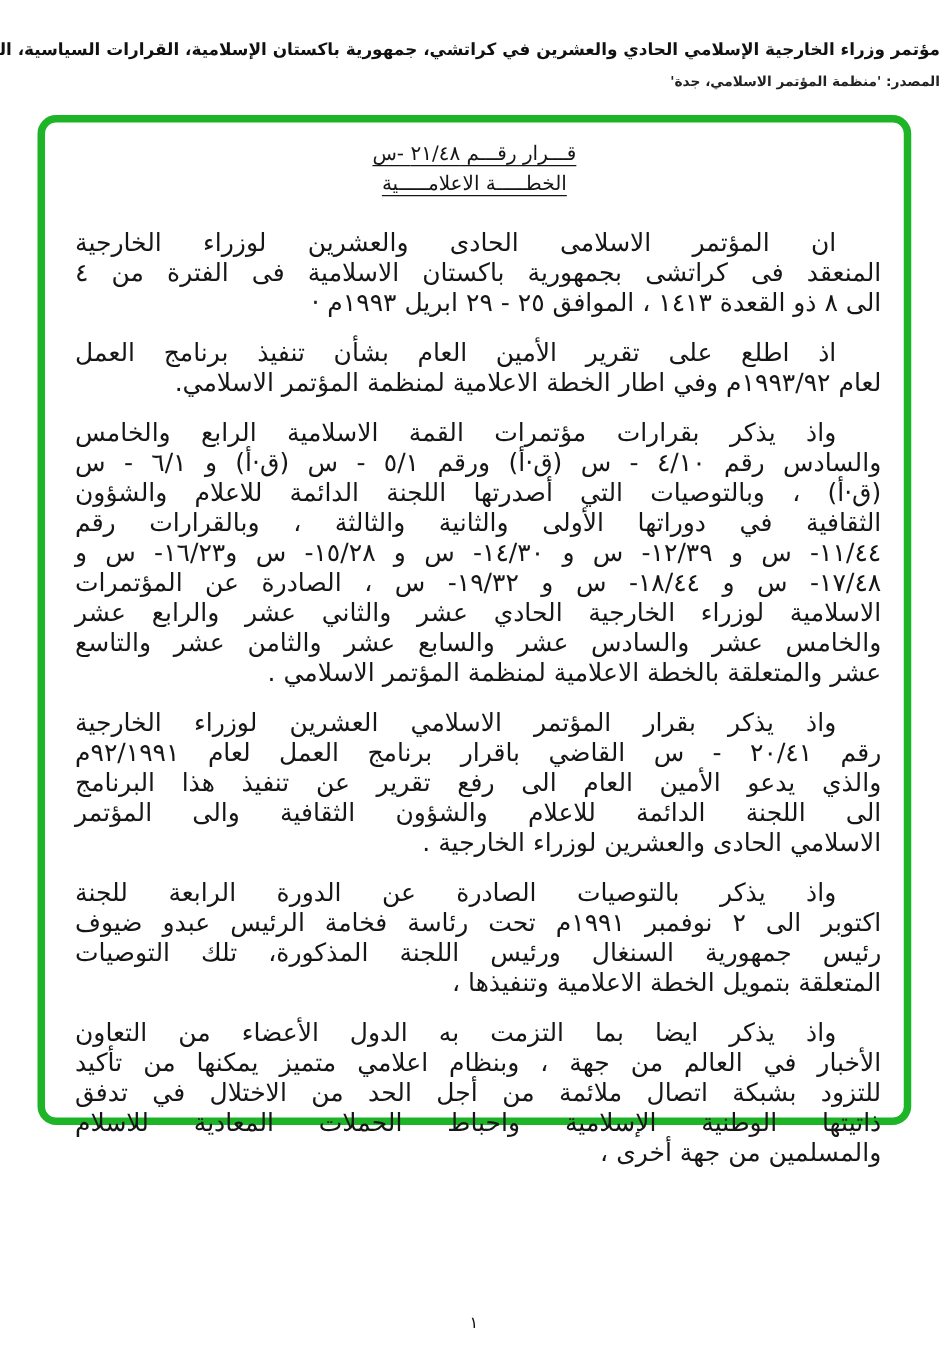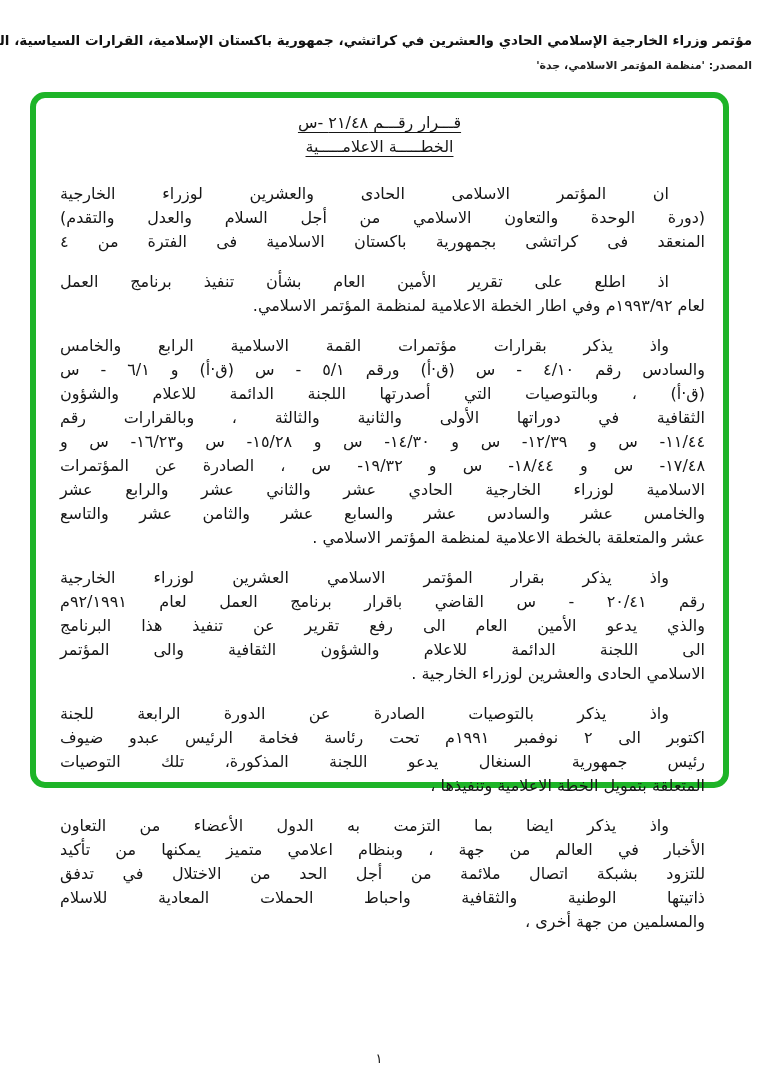--- a/index.html
+++ b/index.html
@@ -27,21 +27,21 @@
     top: 59px; left: 6px; right: 6px;
     direction: rtl;
     text-align: right;
     font-size: 11px;
     font-weight: bold;
     color: #222;
   }
   .frame {
     position: absolute;
     left: 30px; top: 92px;
-    width: 699px; height: 696px;
+    width: 699px; height: 808px;
     box-sizing: border-box;
     border: 6px solid #1eb428;
     border-radius: 15px;
     background: #ffffff;
   }
   .doc-title {
     direction: rtl;
     text-align: center;
     padding-top: 13px;
     font-size: 16px;
@@ -49,21 +49,21 @@
     color: #161616;
   }
   .title-underline {
     text-decoration: underline;
     text-decoration-thickness: 1px;
     text-underline-offset: 4px;
   }
   .doc-body {
     direction: rtl;
     margin: 23px 18px 0 24px;
-    font-size: 16px;
+    font-size: 20px;
     line-height: 24px;
     color: #161616;
   }
   .para { margin-bottom: 16px; }
   .body-line {
     text-align: justify;
     text-align-last: justify;
   }
   .body-line.para-first { text-indent: 36px; }
   .body-line.para-last {
@@ -92,22 +92,22 @@
   <div class="source-line">المصدر:  'منظمة المؤتمر الاسلامي، جدة'</div>
 
   <div class="frame">
     <div class="doc-title">
         <div><span class="title-underline">قـــرار رقـــم ٢١/٤٨ -س</span></div>
         <div><span class="title-underline">الخطـــــة الاعلامـــــية</span></div>
       </div>
     <div class="doc-body">
         <div class="para">
           <div class="body-line para-first">ان المؤتمر الاسلامى الحادى والعشرين لوزراء الخارجية</div>
-          <div class="body-line">(دورة الوحدة والتعاون الاسلامي من أجل السلام والعدل والتقدم)</div>
           <div class="body-line">المنعقد فى كراتشى بجمهورية باكستان الاسلامية فى الفترة من ٤</div>
+          <div class="body-line para-last">الى ٨ ذو القعدة ١٤١٣ ، الموافق ٢٥ - ٢٩ ابريل ١٩٩٣م ·</div>
         </div>
         <div class="para">
           <div class="body-line para-first"><span class="lead">اذ اطلع</span> على تقرير الأمين العام بشأن تنفيذ برنامج العمل</div>
           <div class="body-line para-last">لعام ١٩٩٣/٩٢م وفي اطار الخطة الاعلامية لمنظمة المؤتمر الاسلامي.</div>
         </div>
         <div class="para">
           <div class="body-line para-first"><span class="lead">واذ يذكر</span> بقرارات مؤتمرات القمة الاسلامية الرابع والخامس</div>
           <div class="body-line">والسادس رقم ٤/١٠ - س (ق·أ) ورقم ٥/١ - س (ق·أ) و ٦/١ - س</div>
           <div class="body-line">(ق·أ) ، وبالتوصيات التي أصدرتها اللجنة الدائمة للاعلام والشؤون</div>
           <div class="body-line">الثقافية في دوراتها الأولى والثانية والثالثة ، وبالقرارات رقم</div>
@@ -120,27 +120,27 @@
         <div class="para">
           <div class="body-line para-first"><span class="lead">واذ يذكر</span> بقرار المؤتمر الاسلامي العشرين لوزراء الخارجية</div>
           <div class="body-line">رقم ٢٠/٤١ - س  القاضي باقرار برنامج العمل لعام ٩٢/١٩٩١م</div>
           <div class="body-line">والذي يدعو الأمين العام الى رفع تقرير عن تنفيذ هذا البرنامج</div>
           <div class="body-line">الى اللجنة الدائمة للاعلام والشؤون الثقافية والى المؤتمر</div>
           <div class="body-line para-last">الاسلامي الحادى والعشرين لوزراء الخارجية .</div>
         </div>
         <div class="para">
           <div class="body-line para-first"><span class="lead">واذ يذكر</span> بالتوصيات الصادرة عن الدورة الرابعة للجنة</div>
           <div class="body-line">اكتوبر الى ٢ نوفمبر ١٩٩١م تحت رئاسة فخامة الرئيس عبدو ضيوف</div>
-          <div class="body-line">رئيس جمهورية السنغال يدعو اللجنة المذكورة، تلك التوصيات</div>
+          <div class="body-line">رئيس جمهورية السنغال ورئيس اللجنة المذكورة، تلك التوصيات</div>
           <div class="body-line para-last">المتعلقة بتمويل الخطة الاعلامية وتنفيذها ،</div>
         </div>
         <div class="para">
           <div class="body-line para-first"><span class="lead">واذ يذكر</span> ايضا بما التزمت به الدول الأعضاء من التعاون</div>
           <div class="body-line">الأخبار في العالم من جهة ، وبنظام اعلامي متميز يمكنها من تأكيد</div>
           <div class="body-line">للتزود بشبكة اتصال ملائمة من أجل الحد من الاختلال في تدفق</div>
-          <div class="body-line">ذاتيتها الوطنية والثقافية واحباط الحملات المعادية للاسلام</div>
+          <div class="body-line">ذاتيتها الوطنية الإسلامية واحباط الحملات المعادية للاسلام</div>
           <div class="body-line para-last">والمسلمين من جهة أخرى ،</div>
         </div>
       </div>
   </div>
 
   <div class="page-number">١</div>
 </div>
 
 </body></html>

